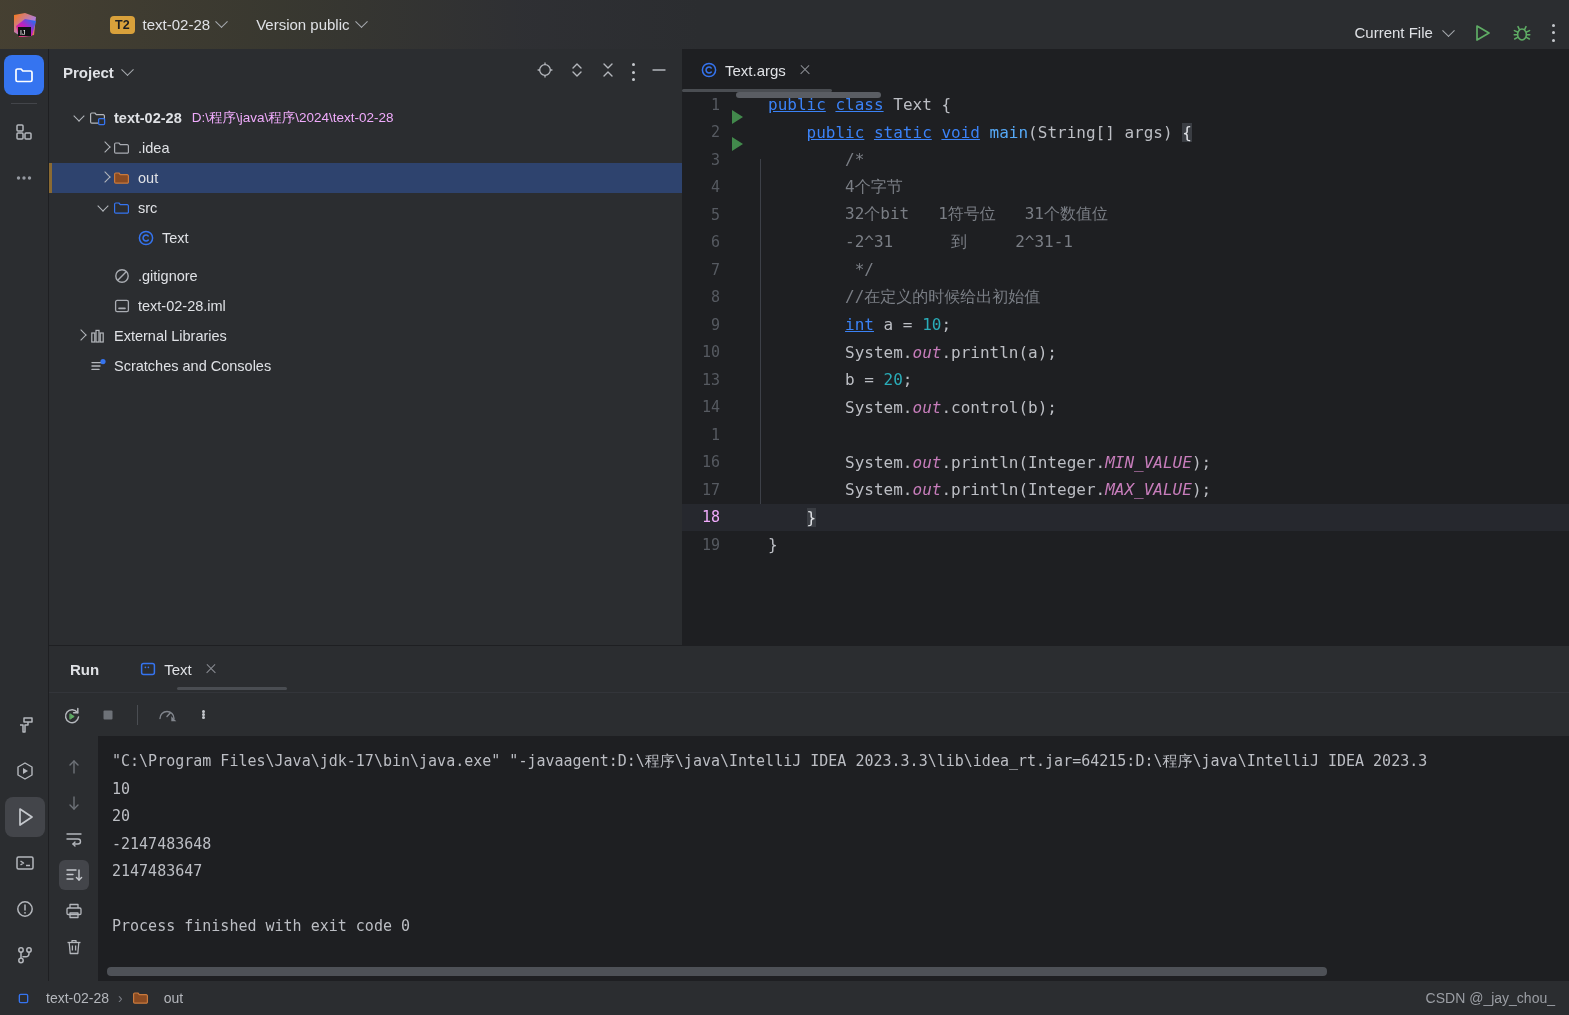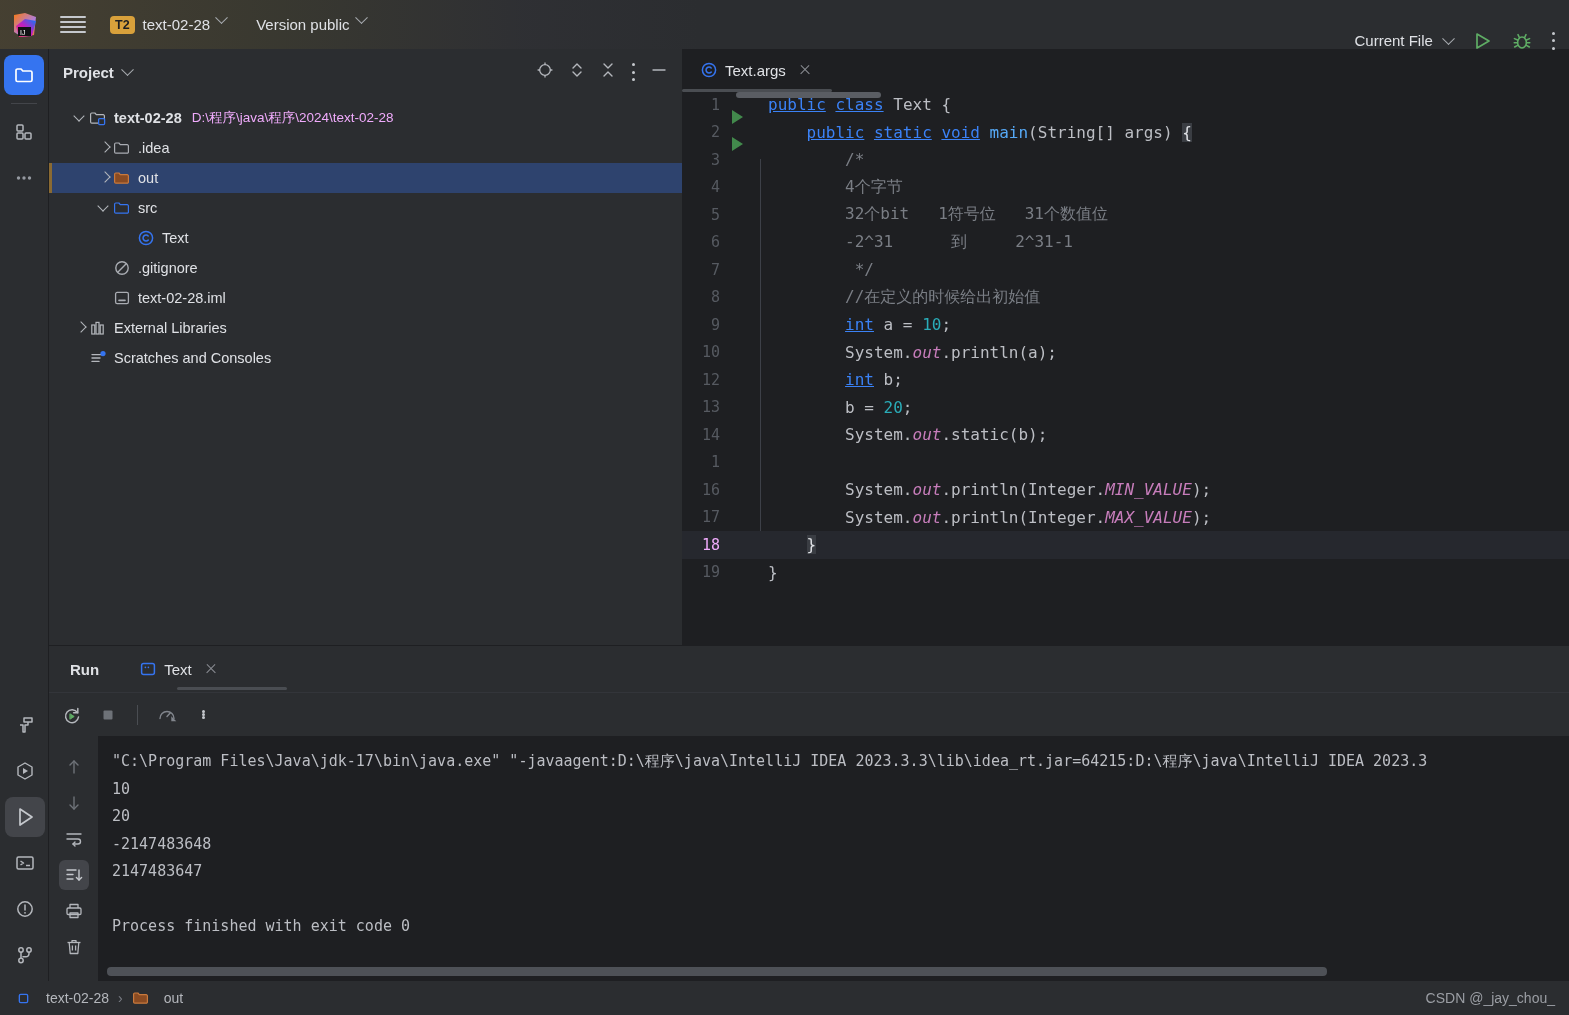--- a/index.html
+++ b/index.html
@@ -16,36 +16,36 @@
   #titlebar {
     position: absolute; left: 0; top: 0; width: 1569px; height: 49px;
     background: #2b2d30;
     display: flex; align-items: center;
   }
   #titlebar::before {
     content: ""; position: absolute; left: 0; top: 0; width: 700px; height: 49px;
     background: linear-gradient(90deg, #4a4332 0%, #3b3a30 40%, #2f3034 75%, #2b2d30 100%);
     opacity: .85; pointer-events: none;
   }
-  .tb-item { position: relative; z-index: 2; display: flex; }
+  .tb-item { position: relative; z-index: 2; display: flex; align-items: center; }
   #ij-logo { margin-left: 12px; width: 26px; height: 26px; border-radius: 5px; }
   #hamburger { margin-left: 22px; width: 26px; height: 22px; cursor: pointer;
     display: flex; flex-direction: column; justify-content: space-between; padding: 2px 0; }
   #hamburger i { display: block; height: 2px; background: #c5c8cd; border-radius: 1px; }
   #proj-chip { margin-left: 24px; cursor: pointer; }
   .chip-badge {
     background: #d9a13b; color: #1e1f22; font-size: 12.5px; font-weight: bold;
     border-radius: 4px; padding: 2px 5px; line-height: 14px; margin-right: 8px;
   }
   .chip-label { font-size: 15px; color: #dfe1e5; }
   .caret { display: inline-block; margin-left: 7px; width: 9px; height: 9px;
     border-right: 1.6px solid #a6a9ae; border-bottom: 1.6px solid #a6a9ae;
     transform: rotate(45deg) translate(-2px,-2px); }
   #vcs { margin-left: 30px; font-size: 15px; color: #dfe1e5; cursor: pointer; }
-  #tb-right { position: absolute; right: 14px; top: 16px; height: 49px;
+  #tb-right { position: absolute; right: 14px; top: 8px; height: 49px;
     display: flex; align-items: center; gap: 18px; z-index: 3; }
   #cur-file { font-size: 15px; color: #dfe1e5; cursor: pointer; }
   .tb-icon { cursor: pointer; display: flex; align-items: center; justify-content: center; }
   .dots-v { width: 4px; height: 18px; display: flex; flex-direction: column;
     justify-content: space-between; align-items: center; cursor: pointer; }
   .dots-v i { width: 3px; height: 3px; border-radius: 50%; background: #c5c8cd; display: block; }
 
   
   #stripe {
     position: absolute; left: 0; top: 49px; width: 49px; height: 932px;
@@ -382,21 +382,21 @@
         <div class="row" style="padding-left: 72px;">
           <span class="arrow"></span>
           <span class="ico">
             <svg width="18" height="18" viewBox="0 0 18 18">
               <circle cx="9" cy="9" r="6.6" fill="none" stroke="#3574f0" stroke-width="1.5"></circle>
        <path d="M11.2 6.9 a3 3 0 1 0 0 4.2" fill="none" stroke="#3574f0" stroke-width="1.5" stroke-linecap="round"></path>
             </svg>
           </span>
           <span class="lbl">Text</span>
         </div>
-        <div class="row" style="padding-left: 48px;">
+        <div class="row" style="padding-left: 48px; margin-top: 8px;">
           <span class="arrow"></span>
           <span class="ico">
             <svg width="18" height="18" viewBox="0 0 18 18">
               <circle cx="9" cy="9" r="6.2" fill="none" stroke="#a9acb2" stroke-width="1.4"></circle>
        <path d="M4.8 13.2 L13.2 4.8" stroke="#a9acb2" stroke-width="1.4"></path>
             </svg>
           </span>
           <span class="lbl">.gitignore</span>
         </div>
         <div class="row" style="padding-left: 48px;">
@@ -450,23 +450,22 @@
         <div class="cline"><span class="gut">1</span><span class="runmark on"></span><span class="gutsplit"></span><span class="code"><span class="kw">public</span><span class="txt"> </span><span class="kw">class</span><span class="txt"> </span><span class="cls">Text</span><span class="txt"> {</span></span></div>
         <div class="cline"><span class="gut">2</span><span class="runmark on"></span><span class="gutsplit"></span><span class="code">    <span class="kw">public</span><span class="txt"> </span><span class="kw">static</span><span class="txt"> </span><span class="kw">void</span><span class="txt"> </span><span class="fn">main</span><span class="txt">(String[] args) </span><span class="brace-hl">{</span></span></div>
         <div class="cline"><span class="gut">3</span><span class="runmark"></span><span class="gutsplit bar"></span><span class="code">        <span class="cmt">/*</span></span></div>
         <div class="cline"><span class="gut">4</span><span class="runmark"></span><span class="gutsplit bar"></span><span class="code">        <span class="cmt">4个字节</span></span></div>
         <div class="cline"><span class="gut">5</span><span class="runmark"></span><span class="gutsplit bar"></span><span class="code">        <span class="cmt">32个bit   1符号位   31个数值位</span></span></div>
         <div class="cline"><span class="gut">6</span><span class="runmark"></span><span class="gutsplit bar"></span><span class="code">        <span class="cmt">-2^31      到     2^31-1</span></span></div>
         <div class="cline"><span class="gut">7</span><span class="runmark"></span><span class="gutsplit bar"></span><span class="code">        <span class="cmt"> */</span></span></div>
         <div class="cline"><span class="gut">8</span><span class="runmark"></span><span class="gutsplit bar"></span><span class="code">        <span class="cmt">//在定义的时候给出初始值</span></span></div>
         <div class="cline"><span class="gut">9</span><span class="runmark"></span><span class="gutsplit bar"></span><span class="code">        <span class="kw">int</span><span class="txt"> a = </span><span class="num">10</span><span class="txt">;</span></span></div>
         <div class="cline"><span class="gut">10</span><span class="runmark"></span><span class="gutsplit bar"></span><span class="code">        <span class="txt">System.</span><span class="stat">out</span><span class="txt">.println(a);</span></span></div>
-        <div class="cline"><span class="gut">12</span><span class="runmark"></span><span class="gutsplit bar"></span><span class="code">        <span class="kw">int</span><span class="txt"> b;</span></span></div>
         <div class="cline"><span class="gut">13</span><span class="runmark"></span><span class="gutsplit bar"></span><span class="code">        <span class="txt">b = </span><span class="num">20</span><span class="txt">;</span></span></div>
-        <div class="cline"><span class="gut">14</span><span class="runmark"></span><span class="gutsplit bar"></span><span class="code">        <span class="txt">System.</span><span class="stat">out</span><span class="txt">.static(b);</span></span></div>
+        <div class="cline"><span class="gut">14</span><span class="runmark"></span><span class="gutsplit bar"></span><span class="code">        <span class="txt">System.</span><span class="stat">out</span><span class="txt">.control(b);</span></span></div>
         <div class="cline"><span class="gut">1</span><span class="runmark"></span><span class="gutsplit bar"></span><span class="code">        </span></div>
         <div class="cline"><span class="gut">16</span><span class="runmark"></span><span class="gutsplit bar"></span><span class="code">        <span class="txt">System.</span><span class="stat">out</span><span class="txt">.println(Integer.</span><span class="stat">MIN_VALUE</span><span class="txt">);</span></span></div>
         <div class="cline"><span class="gut">17</span><span class="runmark"></span><span class="gutsplit bar"></span><span class="code">        <span class="txt">System.</span><span class="stat">out</span><span class="txt">.println(Integer.</span><span class="stat">MAX_VALUE</span><span class="txt">);</span></span></div>
         <div class="cline cur"><span class="gut">18</span><span class="runmark"></span><span class="gutsplit"></span><span class="code">    <span class="brace-hl">}</span></span></div>
         <div class="cline"><span class="gut">19</span><span class="runmark"></span><span class="gutsplit"></span><span class="code"><span class="txt">}</span></span></div>
       </div>
   </div>
   <div id="etab-underline"></div>
   <div id="ed-hscroll"></div>
 

